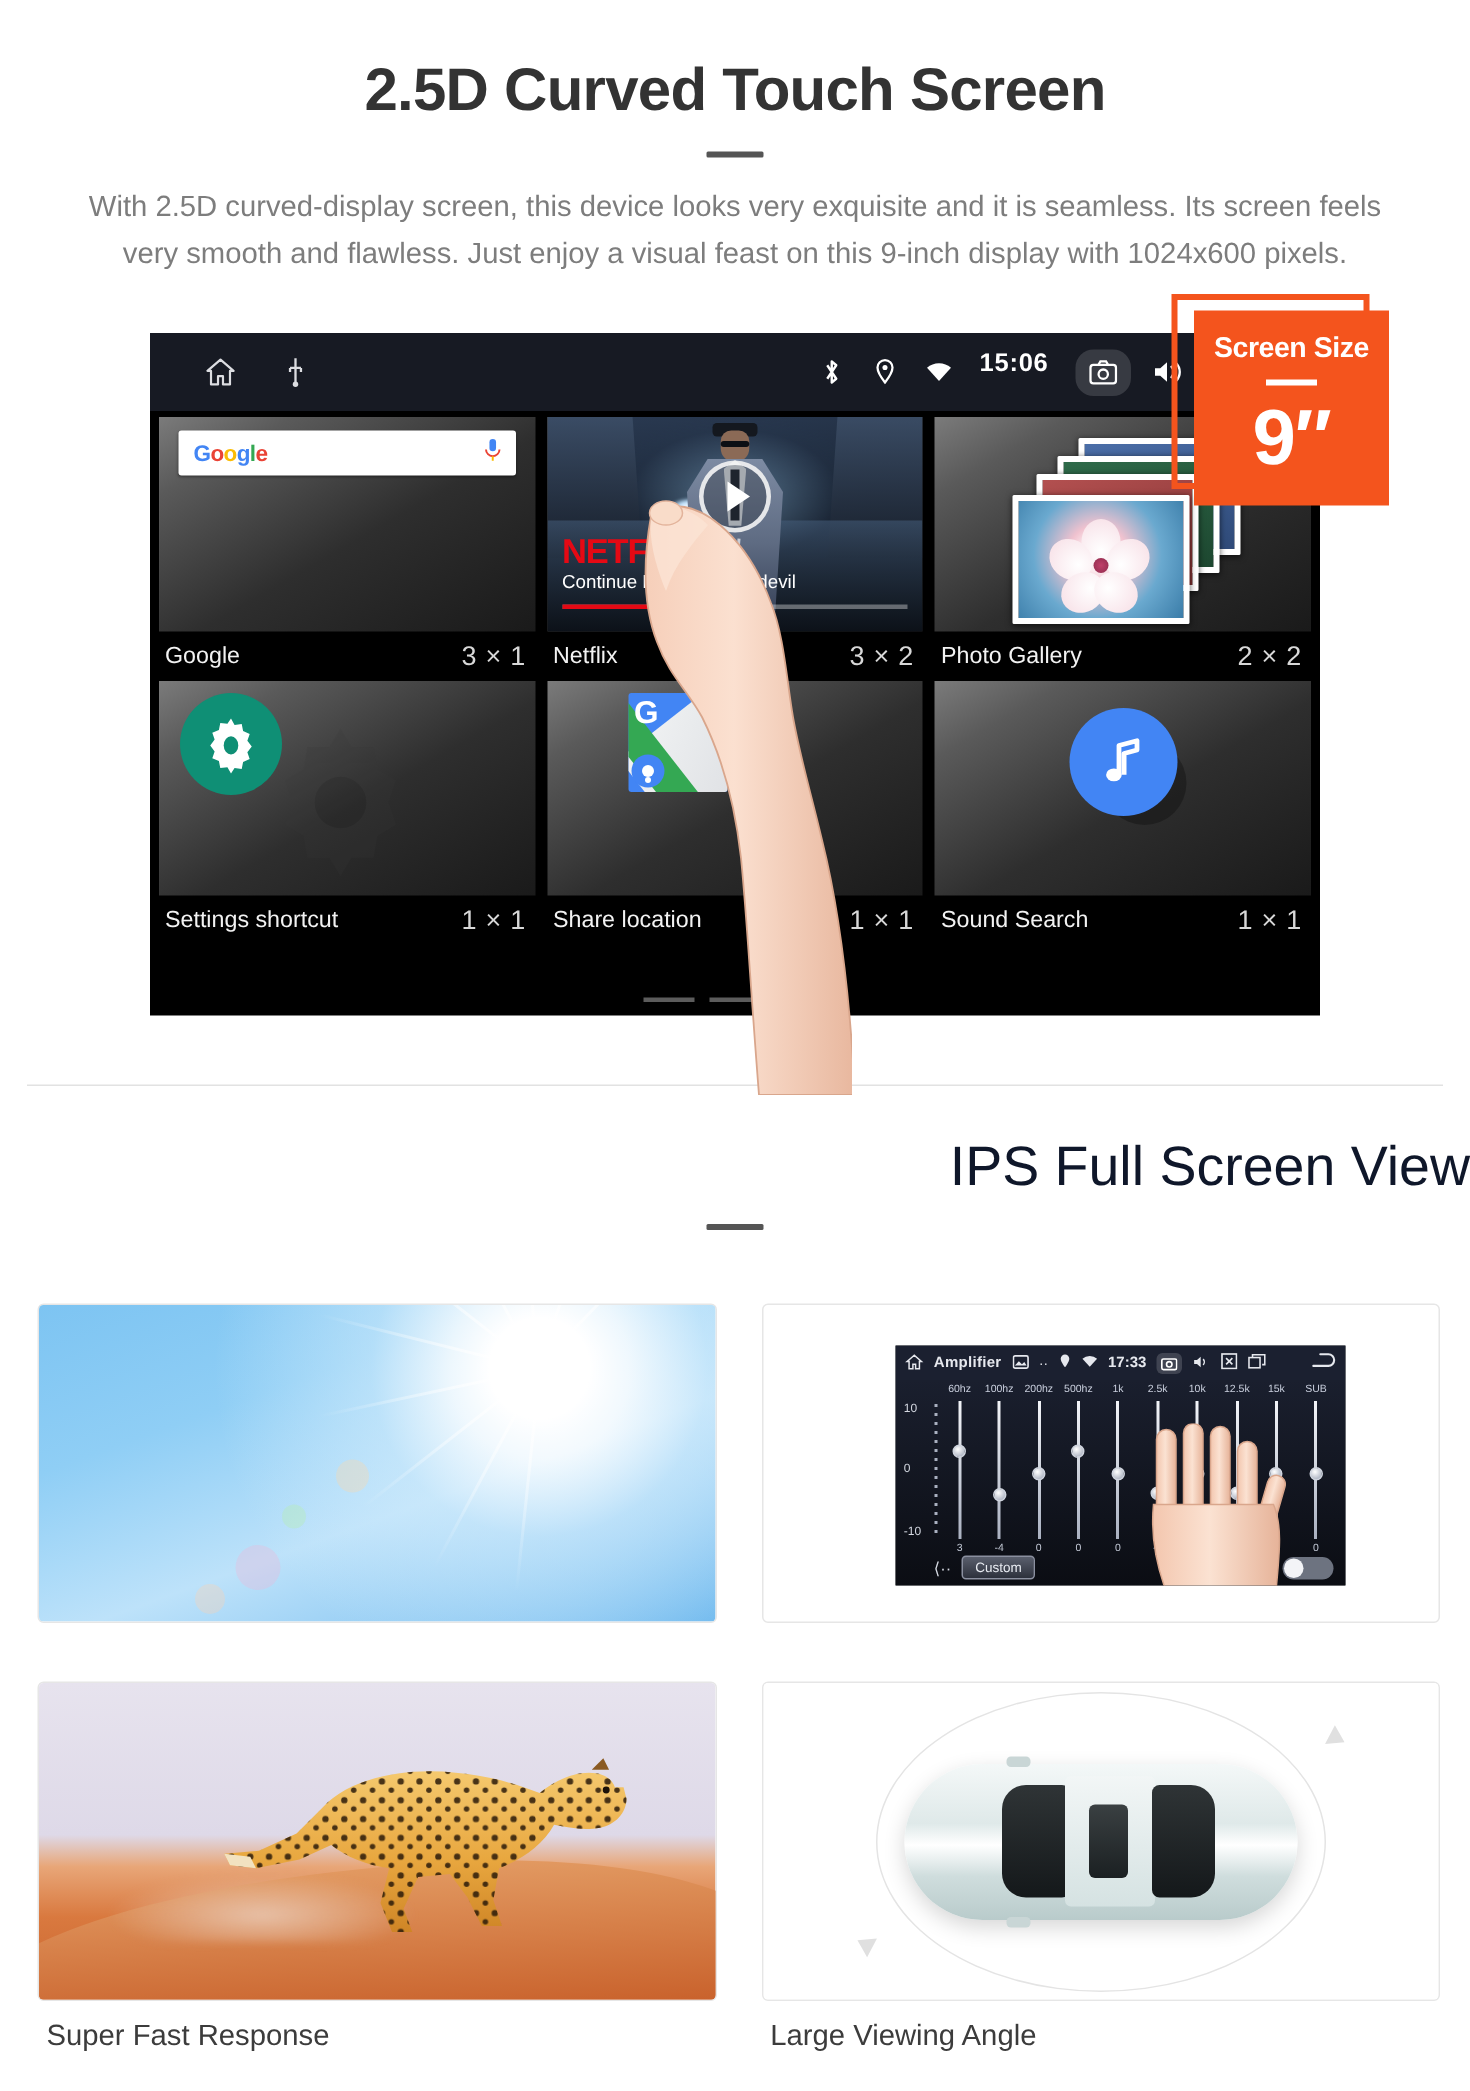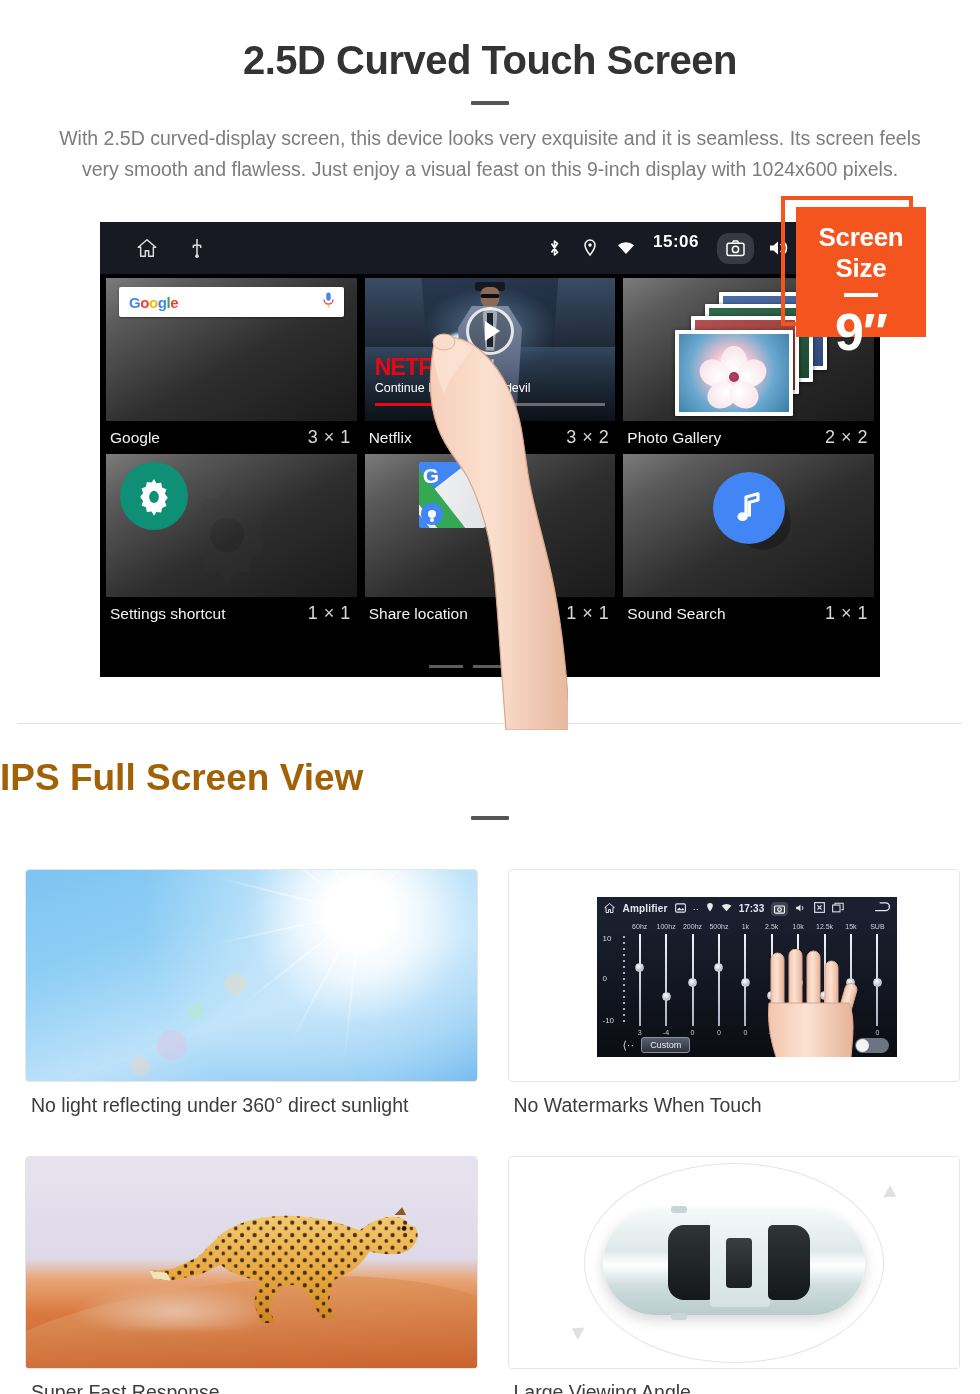--- a/index.html
+++ b/index.html
@@ -275,32 +275,32 @@
     z-index: 9;
   }
   .badge {
     position:absolute; left:796px; top:207px;
     width:130px; height:130px;
     background:#F4541D;
     z-index:10;
     color:#fff;
     text-align:center;
   }
-  .badge .bt { font-size:26px; font-weight:bold; padding-top:15px; letter-spacing:-0.3px;}
+  .badge .bt { font-size:19px; font-weight:bold; padding-top:15px; letter-spacing:-0.3px;}
   .badge .br { width:34px; height:4px; background:#fff; margin:9px auto 0; }
   .badge .bv { font-size:52px; font-weight:bold; line-height:1; margin-top:9px; letter-spacing:-1px;}
 
   .divider {
     position:absolute; left:18px; top:723px; width:944px; height:1px; background:#e2e2e2;
   }
 
   
   .sec2-title {
     position:absolute; left:0; right:0; top:757px;
-    text-align:left; font-size:37px; font-weight:bold; color:#a16207;
+    text-align:right; font-size:37px; font-weight:normal; color:#0f172a;
   }
   .sec2-rule { width:38px;height:4px;background:#555;margin:17px auto 0;border-radius:1px;}
 
   .grid {
     position:absolute; left:25px; top:842px; width:935px;
   }
   .grow { display:flex; gap:30px; margin-bottom:12px; }
   .card { width:467px;margin-top:27px; }
   .card .frame {
     height:213px;
@@ -705,21 +705,20 @@
             <span class="ray" style="transform:rotate(152deg)"></span>
             <span class="ray" style="transform:rotate(176deg)"></span>
             <span class="ray" style="transform:rotate(200deg)"></span>
             <span class="ray" style="transform:rotate(224deg)"></span>
             <span class="flare f1"></span>
               <span class="flare f2"></span>
             <span class="flare f3"></span>
               <span class="flare f4"></span>
           </div>
         </div>
-        <div class="cap">No light reflecting under 360° direct sunlight</div>
       </div>
 
       <div class="card">
         <div class="frame">
           <div class="eqshot">
             <div class="eq-top">
               <span>
                 <svg width="13" height="12" viewBox="0 0 24 24">
                     <path d="M12 3 2.5 11.2h2.6V21h5.1v-6h3.6v6h5.1v-9.8h2.6Z" fill="none" stroke="#e6e8ee" stroke-width="2"></path>
                   </svg>
@@ -874,21 +873,20 @@
                 <rect x="14" y="4" width="13" height="58" rx="6.5"></rect>
                 <rect x="32" y="0" width="13" height="64" rx="6.5"></rect>
                 <rect x="50" y="2" width="13" height="62" rx="6.5"></rect>
                 <rect x="68" y="12" width="13" height="54" rx="6.5"></rect>
                 <rect x="84" y="34" width="12" height="40" rx="6" transform="rotate(16 90 54)"></rect>
                 <path d="M12 54 C10 74, 14 96, 22 116 C30 136, 38 156, 42 180 L96 180 C94 154, 92 130, 94 108 C96 86, 98 68, 92 54 Z"></path>
               </g>
             </svg>
           </div>
         </div>
-        <div class="cap">No Watermarks When Touch</div>
       </div>
     </div>
 
     <div class="grow">
 
       <div class="card">
         <div class="frame">
           <div class="cheetah">
             <div class="dune"></div>
             <div class="dust"></div>

